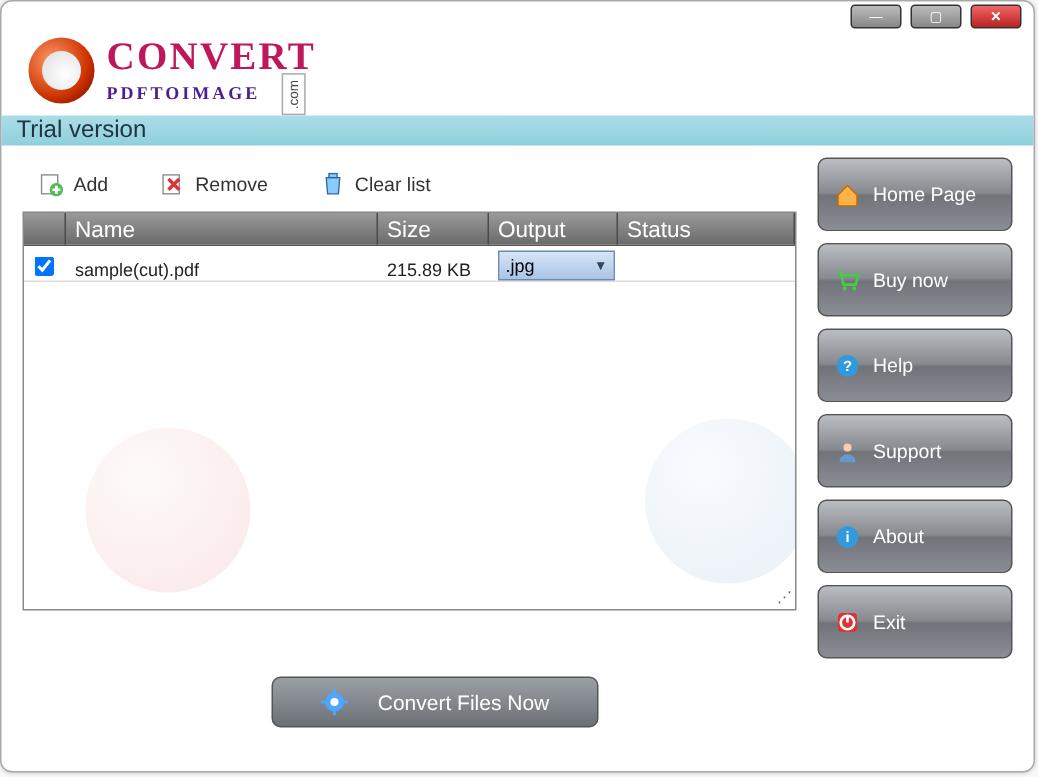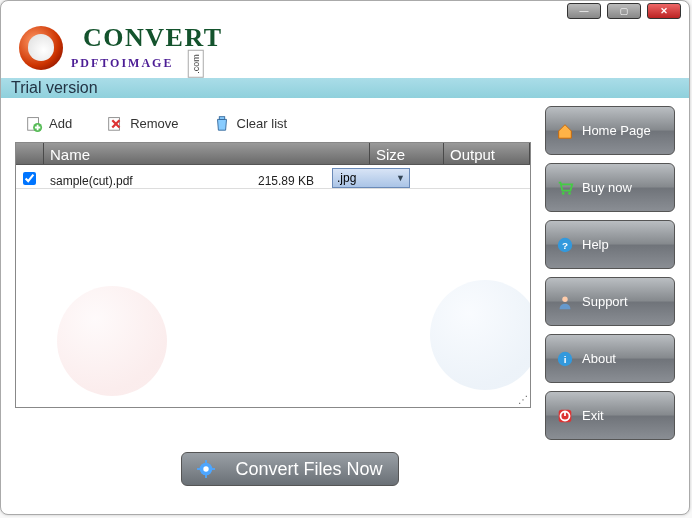--- a/index.html
+++ b/index.html
@@ -9,21 +9,21 @@
 
 .titlebar { height: 18px; display: flex; justify-content: flex-end; padding: 2px 8px 0 0; gap: 6px; }
 .winbtn { width: 34px; height: 16px; border: 1px solid #333; border-radius: 3px; display: flex; align-items: center; justify-content: center; font-size: 9px; cursor: pointer; }
 .winbtn.min { background: linear-gradient(#bbb,#888); color:#fff; }
 .winbtn.max { background: linear-gradient(#bbb,#888); color:#fff; }
 .winbtn.close { background: linear-gradient(#e66,#b22); color:#fff; font-weight:bold; }
 
 .logo-area { padding: 4px 18px 6px 18px; display:flex; align-items:center; gap:8px; }
 .logo-icon { width:44px; height:44px; border-radius:50%; background: radial-gradient(circle at 35% 35%, #ff9966, #cc3300 60%, #660000); position:relative; }
 .logo-icon::after { content:""; position:absolute; width:60%; height:60%; top:20%; left:20%; border-radius:50%; background: radial-gradient(circle at 60% 60%, #fff, #ddd); }
-.logo-text1 { font-size:26px; font-weight:bold; color:#14532d; letter-spacing:1.5px; font-family: "Times New Roman", serif; margin-left: 12px; }
+.logo-text1 { font-size:26px; font-weight:bold; color:#be185d; letter-spacing:1.5px; font-family: "Times New Roman", serif; }
 .logo-text2 { font-size:12px; color:#4c1d95; letter-spacing:2px; font-family: "Times New Roman", serif; font-weight:bold; }
 .logo-com { border:1px solid #aaa; font-size:9px; padding:2px 3px; transform: rotate(-90deg); display:inline-block; margin-left:4px; color:#444; }
 
 .trial-bar { background: linear-gradient(#aadde8, #8fd0dc); height:20px; padding-left:10px; font-size:16px; color:#234; display:flex; align-items:center; }
 
 .content { display:flex; padding:8px 14px 0 14px; gap:14px; }
 .left-pane { flex:1; }
 
 .toolbar { display:flex; gap:34px; padding:8px 10px 10px 10px; align-items:center; }
 .tb-btn { display:flex; align-items:center; gap:6px; font-size:13px; color:#333; cursor:pointer; }
@@ -52,21 +52,21 @@
 .bg-yy { position:absolute; left:50%; top:42%; transform:translate(-50%,-50%); width:140px; height:140px; border-radius:50%; background: conic-gradient(#e77 0 50%, #46a 50% 100%); opacity:0.15; z-index:-1; }
 .bg-ball1 { position:absolute; left:8%; top:54%; width:110px; height:110px; border-radius:50%; background: radial-gradient(circle at 35% 30%, #f9d6da, #d66 70%); opacity:0.12; }
 .bg-ball2 { position:absolute; right:-2%; top:52%; width:110px; height:110px; border-radius:50%; background: radial-gradient(circle at 35% 30%, #cce0fa, #69c 70%); opacity:0.12; }
 .resize-grip { position:absolute; right:2px; bottom:2px; font-size:10px; color:#666; }
 
 .out-row { display:flex; align-items:center; gap:8px; padding:14px 16px 0 16px; font-size:15px; color:#333; }
 .out-input { flex:1; height:28px; border:1px solid #999; border-radius:2px; background:#fff; padding:0 6px; font-size:13px; max-width:414px; }
 .folder-icon { width:24px; height:20px; cursor:pointer; }
 
 .convert-row { display:flex; justify-content:center; padding:12px 110px 0 0; }
-.convert-btn { width:218px; height:34px; background:linear-gradient(#9aa0a6,#6a7076); border:1px solid #555; border-radius:6px; color:#fff; font-size:18px; display:flex; align-items:center; justify-content:center; gap:20px; cursor:pointer; }
+.convert-btn { width:218px; height:34px; background:linear-gradient(#9aa0a6,#6a7076); border:1px solid #555; border-radius:6px; color:#fff; font-size:14px; display:flex; align-items:center; justify-content:center; gap:20px; cursor:pointer; }
 
 .right-pane { width:130px; display:flex; flex-direction:column; gap:8px; padding-top:0; }
 .side-btn { height:49px; background:linear-gradient(#babec2,#868a8e 48%, #70747a 52%, #8a8e94); border:1px solid #555; border-radius:6px; color:#fff; font-size:13px; display:flex; align-items:center; gap:8px; padding:0 10px; cursor:pointer; }
 .side-icon { width:18px; height:18px; display:inline-block; }
 </style>
 </head>
 <body>
 
 <div class="window">
 
@@ -120,20 +120,21 @@
 
       <div class="grid-wrap">
         <div class="bg-yy"></div>
           <div class="bg-ball1"></div>
           <div class="bg-ball2"></div>
         <div class="grid-header">
           <div class="gh check"></div>
           <div class="gh name">Name</div>
           <div class="gh size">Size</div>
           <div class="gh out">Output Type</div>
+          <div class="gh status">Status</div>
         </div>
         <div class="grid-row">
           <div class="gr check"><input type="checkbox" checked="" style=""></div>
           <div class="gr name">sample(cut).pdf</div>
           <div class="gr size">215.89 KB</div>
           <div class="gr out">
             <div class="dropdown">
               <span>.jpg</span>
               <span class="arrow">▼</span>
             </div>

